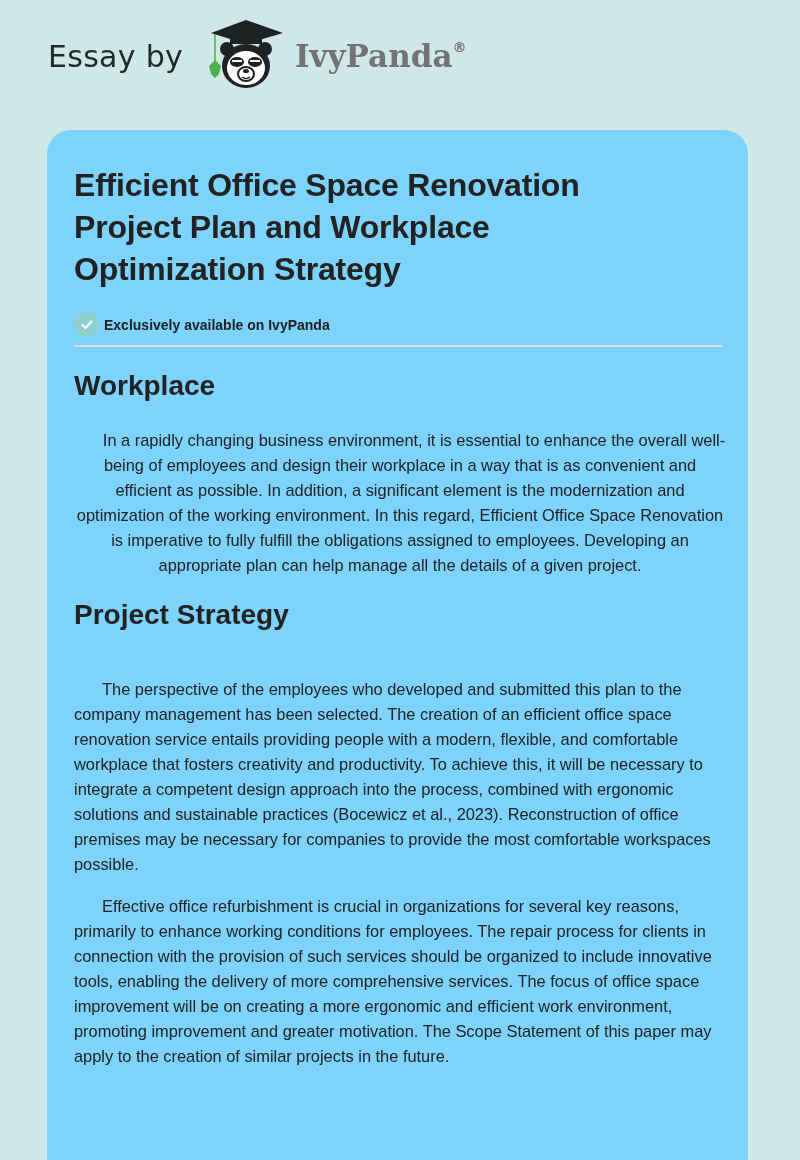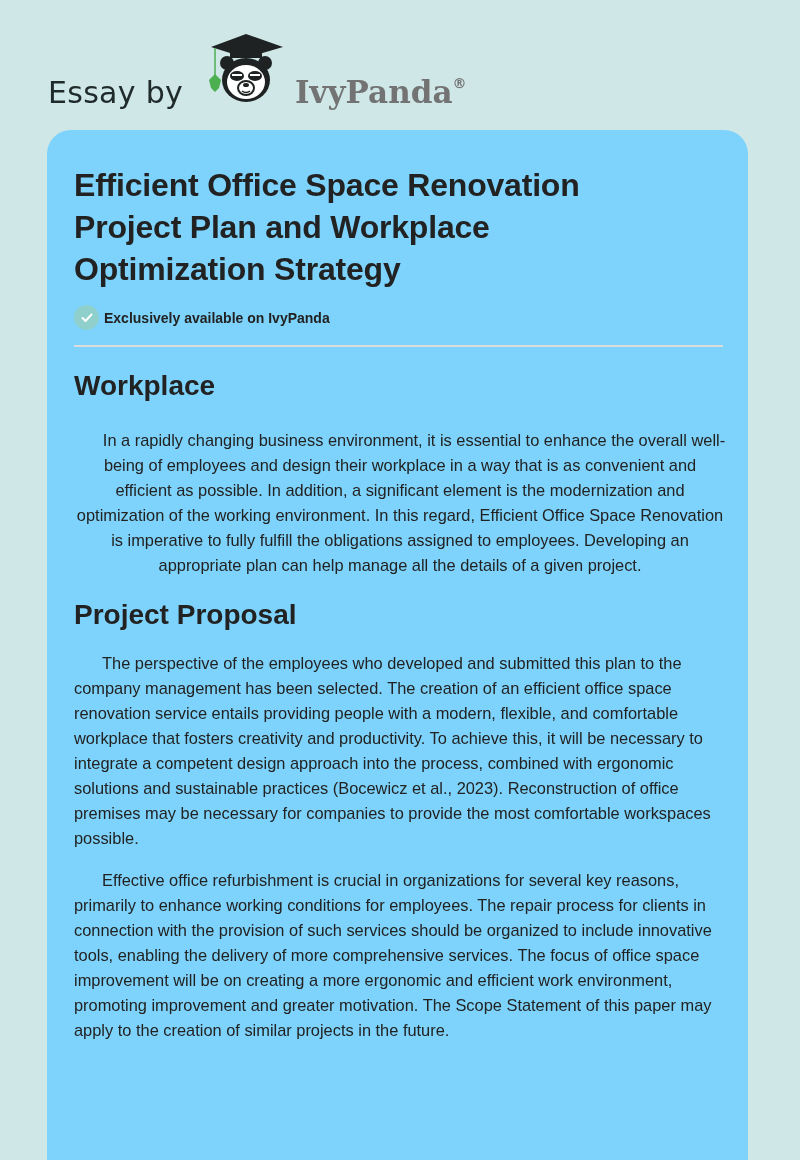--- a/index.html
+++ b/index.html
@@ -5,22 +5,22 @@
   html, body { margin: 0; padding: 0; }
   body {
     width: 800px; height: 1160px;
     background: #cfe7e7;
     font-family: "Liberation Sans", sans-serif;
     color: #222;
     position: relative;
     overflow: hidden;
   }
   .header {
-    position: absolute; left: 48px; top: 30px; height: 80px;
-    display: flex; align-items: flex-end;
+    position: absolute; left: 48px; top: 16px; height: 80px;
+    display: flex; align-items: center;
   }
   .essay-by {
     font-family: "DejaVu Sans", sans-serif;
     font-size: 30px; color: #1f2a2a; letter-spacing: 0.3px;
   }
   .logo-icon { margin-left: 18px; width: 90px; height: 80px; }
   .brand {
     font-family: "DejaVu Serif", serif;
     font-weight: bold; font-size: 31px; color: #737373;
     margin-left: 4px; position: relative;
@@ -30,21 +30,21 @@
     position: absolute; left: 47px; top: 130px;
     width: 701px; height: 1120px;
     background: #7dd3fc; border-radius: 24px;
   }
   .title {
     position: absolute; left: 27px; top: 34px; width: 600px;
     font-size: 32px; font-weight: bold; line-height: 42px;
     color: #222; margin: 0; letter-spacing: -0.2px;
   }
   .exclusive {
-    position: absolute; left: 27px; top: 175px;
+    position: absolute; left: 27px; top: 182px;
     display: flex; align-items: center;
   }
   .check {
     width: 25px; height: 25px; border-radius: 50%;
     background: #8fd0cc; display: flex; align-items: center; justify-content: center;
   }
   .exclusive-text { margin-left: 5px; font-size: 14px; font-weight: bold; color: #222; }
   .divider {
     position: absolute; left: 27px; top: 215px; width: 649px; height: 2px;
     background: #dcdcdc;
@@ -53,21 +53,21 @@
   h2 {
     font-size: 28px; font-weight: bold; margin: 0; line-height: 48px; color: #222;
   }
   p {
     margin: 0; font-size: 16.4px; line-height: 25px; color: #222;
     text-indent: 28px;
   }
   .sec1-h { margin-top: 0; }
   .sec1-p { margin-top: 18px; text-align: center; }
   .sec2-h { margin-top: 13px; }
-  .sec2-p { margin-top: 12px; }
+  .sec2-p { margin-top: 38px; }
   .sec2-p2 { margin-top: 17px; }
 </style>
 </head>
 <body>
 
 <div class="header">
   <span class="essay-by">Essay by</span>
   <svg class="logo-icon" viewBox="0 0 90 80">
 
     <polygon points="10,17 45,4 82,17 45,28" fill="#1f2222"></polygon>
@@ -107,18 +107,18 @@
   </div>
 
   <div class="divider"></div>
 
   <div class="content">
     <section>
       <h2 class="sec1-h">Workplace</h2>
       <p class="sec1-p">In a rapidly changing business environment, it is essential to enhance the overall well-being of employees and design their workplace in a way that is as convenient and efficient as possible. In addition, a significant element is the modernization and optimization of the working environment. In this regard, Efficient Office Space Renovation is imperative to fully fulfill the obligations assigned to employees. Developing an appropriate plan can help manage all the details of a given project.</p>
     </section>
     <section>
-      <h2 class="sec2-h">Project Proposal</h2>
+      <h2 class="sec2-h">Project Strategy</h2>
       <p class="sec2-p">The perspective of the employees who developed and submitted this plan to the company management has been selected. The creation of an efficient office space renovation service entails providing people with a modern, flexible, and comfortable workplace that fosters creativity and productivity. To achieve this, it will be necessary to integrate a competent design approach into the process, combined with ergonomic solutions and sustainable practices (Bocewicz et al., 2023). Reconstruction of office premises may be necessary for companies to provide the most comfortable workspaces possible.</p>
       <p class="sec2-p2">Effective office refurbishment is crucial in organizations for several key reasons, primarily to enhance working conditions for employees. The repair process for clients in connection with the provision of such services should be organized to include innovative tools, enabling the delivery of more comprehensive services. The focus of office space improvement will be on creating a more ergonomic and efficient work environment, promoting improvement and greater motivation. The Scope Statement of this paper may apply to the creation of similar projects in the future.</p>
     </section>
   </div>
 </div>
 
 </body></html>

